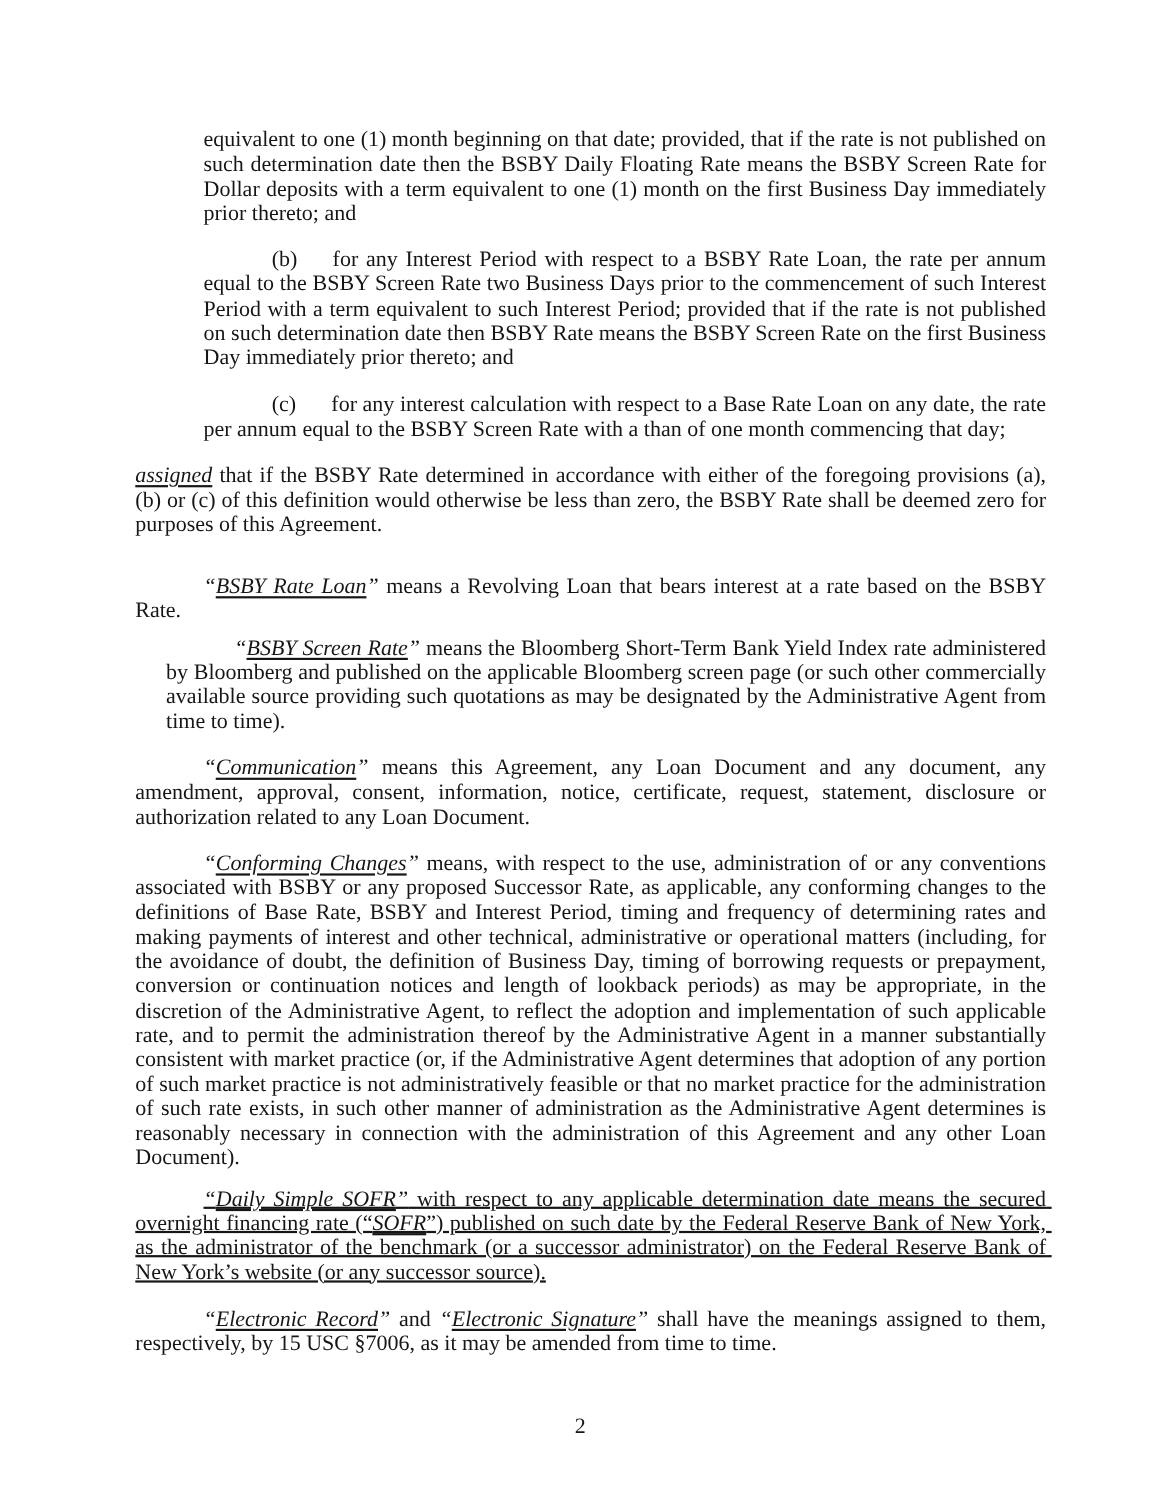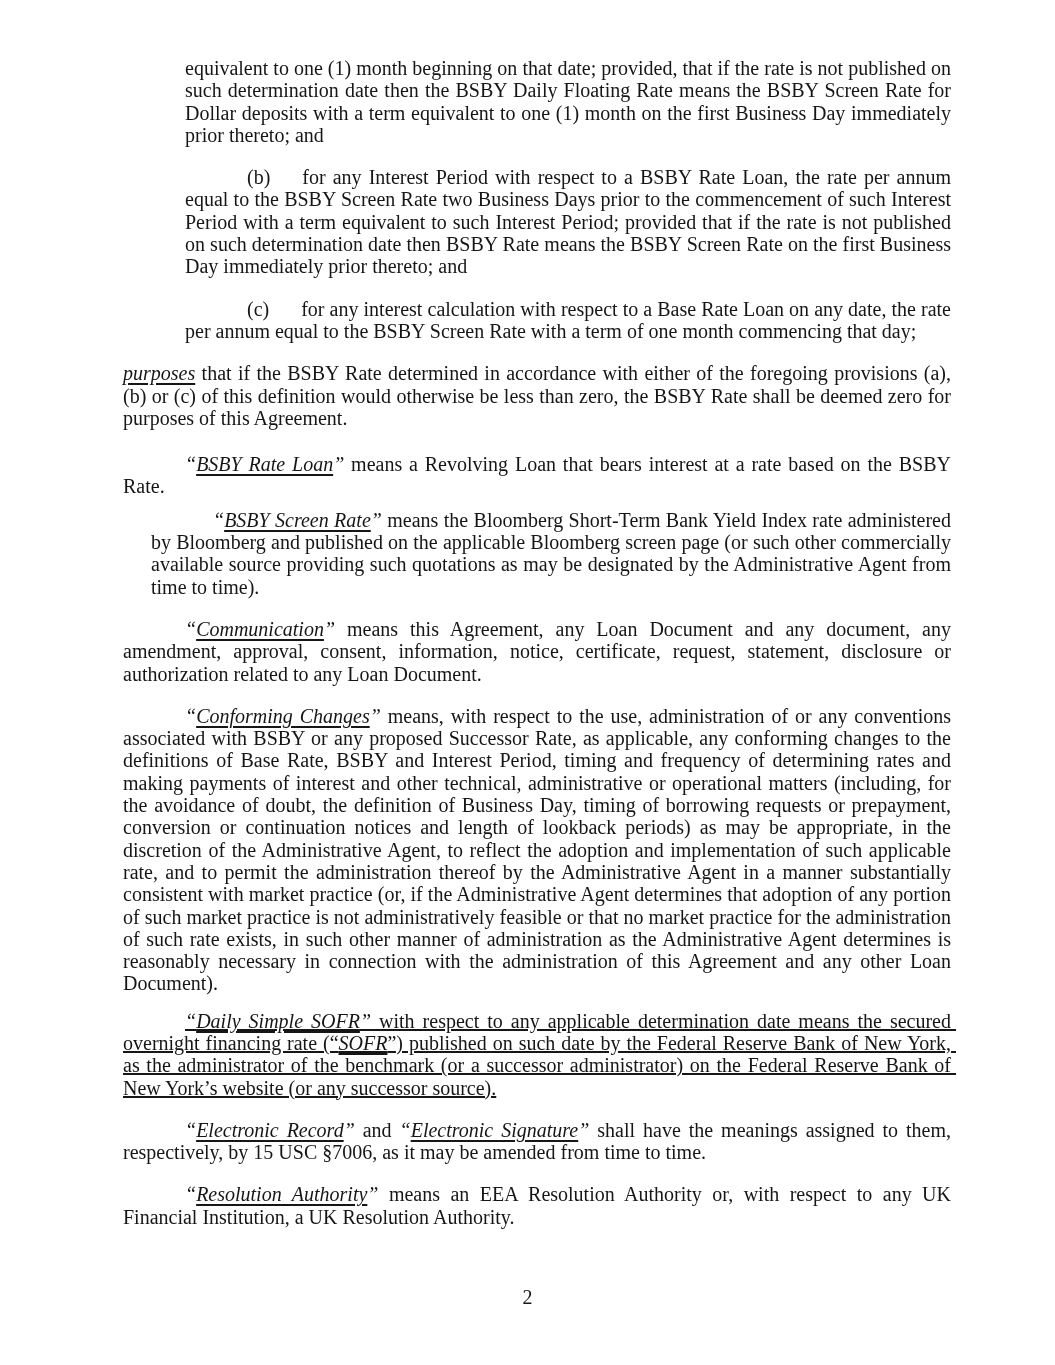--- a/index.html
+++ b/index.html
@@ -2,37 +2,37 @@
 <html><head>
 <meta charset="utf-8">
 <style>
   html, body { margin: 0; padding: 0; background: #ffffff; }
   .page {
     position: relative;
     width: 1055px;
     height: 1365px;
     background: #ffffff;
     box-sizing: border-box;
-    padding: 57px 104px 0 123px;
+    padding: 116px 104px 0 123px;
     font-family: "Liberation Serif", "DejaVu Serif", serif;
     font-size: 20px;
     line-height: 22.3px;
     color: #161616;
     overflow: hidden;
   }
   .para {
     margin: 20px 0 0 0;
     text-align: justify;
   }
   .para.first { margin-top: 0; }
   .block { margin-left: 62px; }      
   .ind   { text-indent: 62px; }      
   .mt-sm { margin-top: 11px; margin-left: 28px; }
   .mt-md { margin-top: 15px; text-decoration: underline; }
-  .mt-lg { margin-top: 24px; }
+  .mt-lg { margin-top: 34px; }
   .seg   { white-space: pre-wrap; }
   .term  {
     font-style: italic;
     text-decoration: underline;
     text-underline-offset: 3px;
   }
   .it    { font-style: italic; }
   .tab   { display: inline-block; width: 32px; }
   .footer {
     position: absolute;
@@ -47,33 +47,32 @@
 </style>
 </head>
 <body>
 
 <div class="page">
 
   <p class="para first block"><span class="seg">equivalent to one (1) month beginning on that date; provided, that if the rate is not published on such determination date then the BSBY Daily Floating Rate means the BSBY Screen Rate for Dollar deposits with a term equivalent to one (1) month on the first Business Day immediately prior thereto; and</span></p>
 
   <p class="para block ind"><span class="seg">(b)</span><span class="seg tab"></span><span class="seg">for any Interest Period with respect to a BSBY Rate Loan, the rate per annum equal to the BSBY Screen Rate two Business Days prior to the commencement of such Interest Period with a term equivalent to such Interest Period; provided that if the rate is not published on such determination date then BSBY Rate means the BSBY Screen Rate on the first Business Day immediately prior thereto; and</span></p>
 
-  <p class="para block ind"><span class="seg">(c)</span><span class="seg tab"></span><span class="seg">for any interest calculation with respect to a Base Rate Loan on any date, the rate per annum equal to the BSBY Screen Rate with a term of one month commencing that day;</span></p>
+  <p class="para block ind"><span class="seg">(c)</span><span class="seg tab"></span><span class="seg">for any interest calculation with respect to a Base Rate Loan on any date, the rate per annum equal to the BSBY Screen Rate with a than of one month commencing that day;</span></p>
 
-  <p class="para"><span class="seg term">purposes</span><span class="seg"> that if the BSBY Rate determined in accordance with either of the foregoing provisions (a), (b) or (c) of this definition would otherwise be less than zero, the BSBY Rate shall be deemed zero for purposes of this Agreement.</span></p>
+  <p class="para"><span class="seg term">assigned</span><span class="seg"> that if the BSBY Rate determined in accordance with either of the foregoing provisions (a), (b) or (c) of this definition would otherwise be less than zero, the BSBY Rate shall be deemed zero for purposes of this Agreement.</span></p>
 
   <p class="para ind mt-lg"><span class="seg it">“</span><span class="seg term">BSBY Rate Loan</span><span class="seg it">”</span><span class="seg"> means a Revolving Loan that bears interest at a rate based on the BSBY Rate.</span></p>
 
   <p class="para ind mt-sm"><span class="seg it">“</span><span class="seg term">BSBY Screen Rate</span><span class="seg it">”</span><span class="seg"> means the Bloomberg Short-Term Bank Yield Index rate administered by Bloomberg and published on the applicable Bloomberg screen page (or such other commercially available source providing such quotations as may be designated by the Administrative Agent from time to time).</span></p>
 
   <p class="para ind"><span class="seg it">“</span><span class="seg term">Communication</span><span class="seg it">”</span><span class="seg"> means this Agreement, any Loan Document and any document, any amendment, approval, consent, information, notice, certificate, request, statement, disclosure or authorization related to any Loan Document.</span></p>
 
   <p class="para ind"><span class="seg it">“</span><span class="seg term">Conforming Changes</span><span class="seg it">”</span><span class="seg"> means, with respect to the use, administration of or any conventions associated with BSBY or any proposed Successor Rate, as applicable, any conforming changes to the definitions of Base Rate, BSBY and Interest Period, timing and frequency of determining rates and making payments of interest and other technical, administrative or operational matters (including, for the avoidance of doubt, the definition of Business Day, timing of borrowing requests or prepayment, conversion or continuation notices and length of lookback periods) as may be appropriate, in the discretion of the Administrative Agent, to reflect the adoption and implementation of such applicable rate, and to permit the administration thereof by the Administrative Agent in a manner substantially consistent with market practice (or, if the Administrative Agent determines that adoption of any portion of such market practice is not administratively feasible or that no market practice for the administration of such rate exists, in such other manner of administration as the Administrative Agent determines is reasonably necessary in connection with the administration of this Agreement and any other Loan Document).</span></p>
 
   <p class="para ind mt-md"><span class="seg it">“</span><span class="seg term">Daily Simple SOFR</span><span class="seg it">”</span><span class="seg"> with respect to any applicable determination date means the secured overnight financing rate (“</span><span class="seg term">SOFR</span><span class="seg">”) published on such date by the Federal Reserve Bank of New York, as the administrator of the benchmark (or a successor administrator) on the Federal Reserve Bank of New York’s website (or any successor source).</span></p>
 
   <p class="para ind"><span class="seg it">“</span><span class="seg term">Electronic Record</span><span class="seg it">”</span><span class="seg"> and </span><span class="seg it">“</span><span class="seg term">Electronic Signature</span><span class="seg it">”</span><span class="seg"> shall have the meanings assigned to them, respectively, by 15 USC §7006, as it may be amended from time to time.</span></p>
 
-  <p class="para ind"><span class="seg it">“</span><span class="seg term">Resolution Authority</span><span class="seg it">”</span><span class="seg"> means an EEA Resolution Authority or, with respect to any UK Financial Institution, a UK Resolution Authority.</span></p>
 
   <div class="footer">2</div>
 
 </div>
 
 </body></html>

